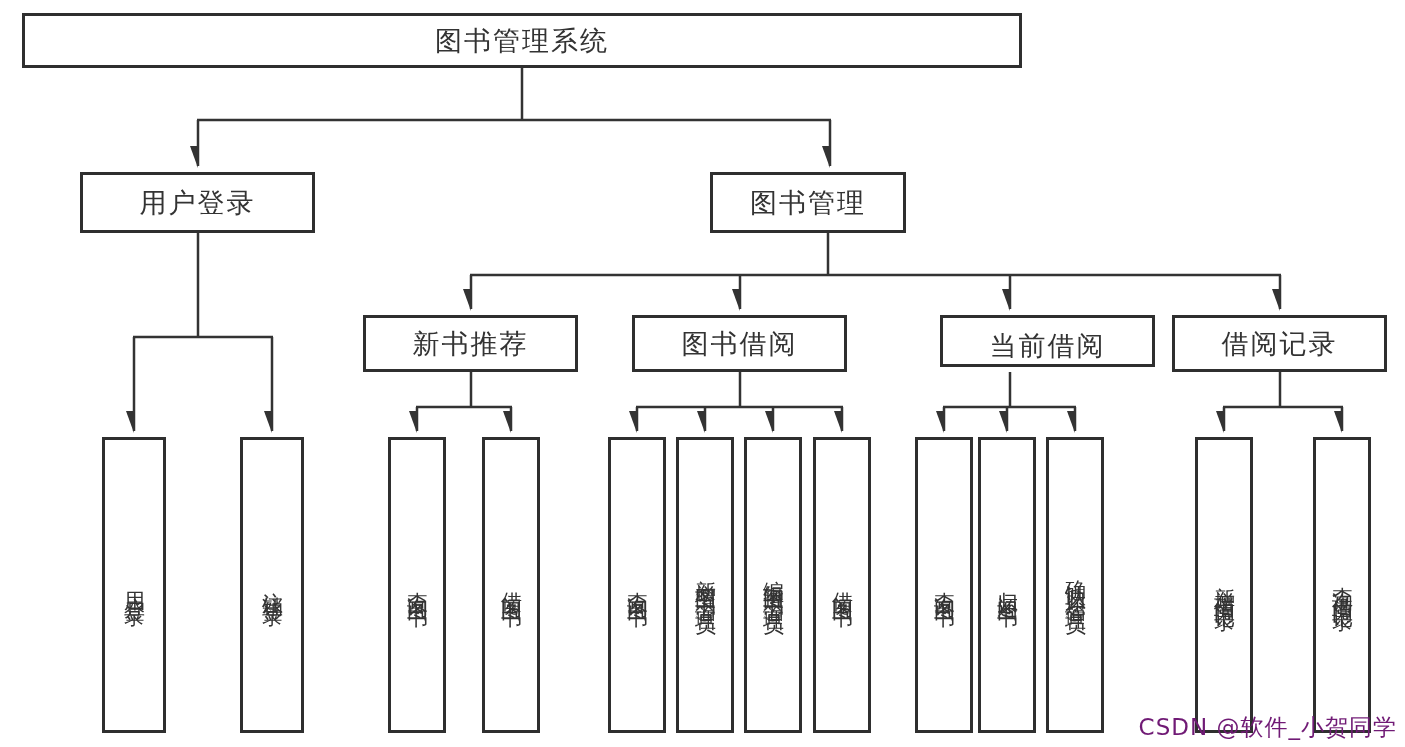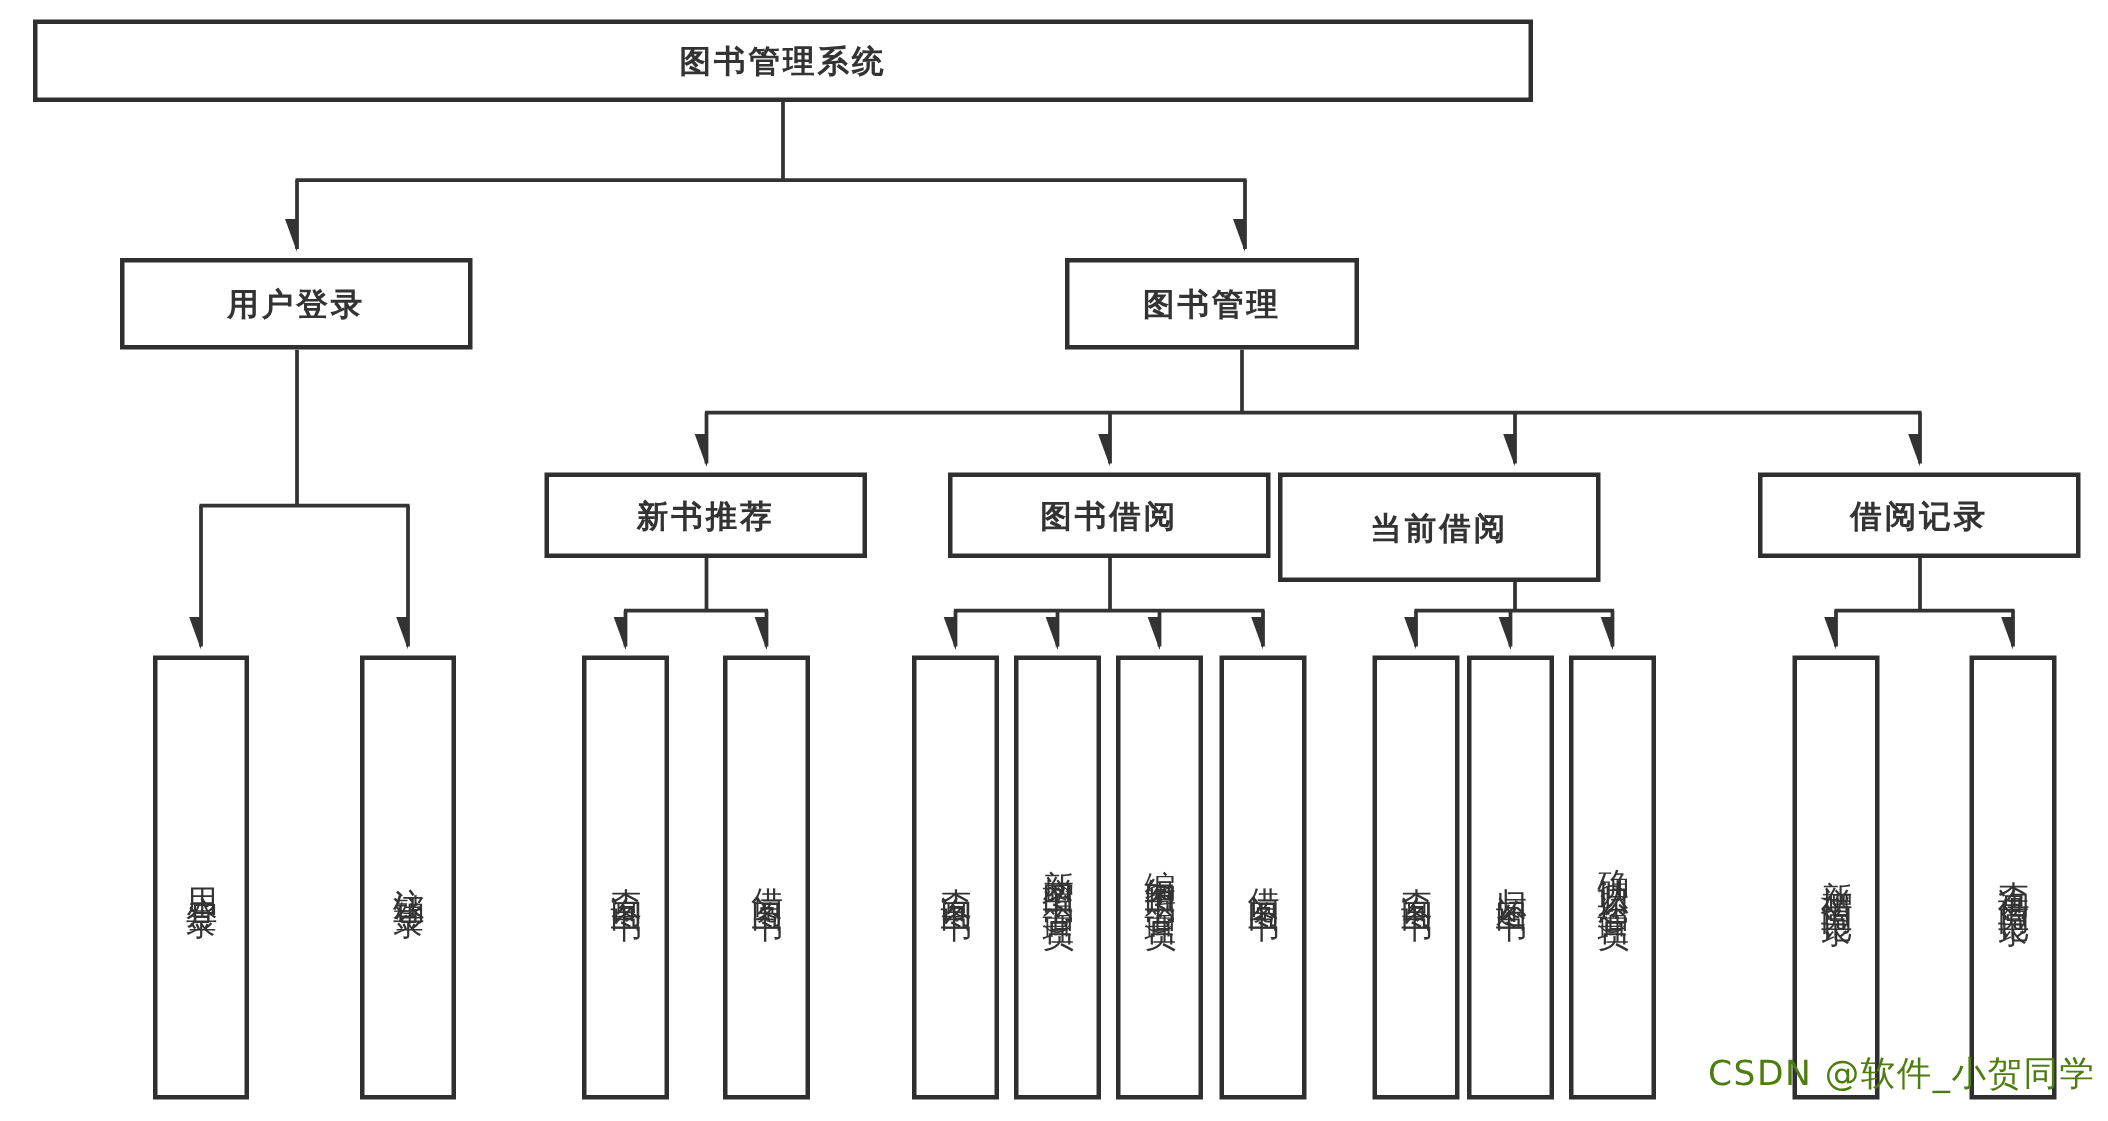--- a/index.html
+++ b/index.html
@@ -5,28 +5,28 @@
   html,body{margin:0;padding:0;background:#ffffff;}
   .canvas{
     position:relative;width:1405px;height:747px;background:#ffffff;
     font-family:"DejaVu Sans",sans-serif;color:#333333;overflow:hidden;
   }
   .connectors{position:absolute;left:0;top:0;width:1405px;height:747px;}
   .node{
     position:absolute;box-sizing:border-box;background:#ffffff;
     border:3px solid #2f2f2f;display:flex;align-items:center;justify-content:center;
   }
-  .hbox{font-size:21px;letter-spacing:2px;font-weight:bold;}
+  .hbox{font-size:27px;letter-spacing:2px;}
   .vbox span{
     writing-mode:vertical-lr;text-orientation:mixed;
     font-size:21px;letter-spacing:5px;line-height:1;white-space:nowrap;
   }
   .watermark{
-    position:absolute;right:8px;bottom:16px;
-    font-size:23px;color:#4d7c0f;letter-spacing:1px;z-index:5;
+    position:absolute;right:8px;bottom:4px;
+    font-size:23px;color:#701a75;letter-spacing:1px;z-index:5;
     font-family:"DejaVu Sans",sans-serif;
   }
 </style>
 </head>
 <body>
 
 <div class="canvas">
 
   <svg class="connectors" viewBox="0 0 1405 747" xmlns="http://www.w3.org/2000/svg">
     <defs>
@@ -88,21 +88,21 @@
   <div class="node hbox" style="left:710px;top:172px;width:196px;height:61px;">
     <span>图书管理</span>
   </div>
 
   <div class="node hbox" style="left:363px;top:315px;width:215px;height:57px;">
     <span>新书推荐</span>
   </div>
   <div class="node hbox" style="left:632px;top:315px;width:215px;height:57px;align-items:center;">
     <span>图书借阅</span>
   </div>
-  <div class="node hbox" style="left:852px;top:315px;width:215px;height:73px;">
+  <div class="node hbox" style="left:940px;top:315px;width:215px;height:52px;align-items:flex-end;">
     <span>当前借阅</span>
   </div>
   <div class="node hbox" style="left:1172px;top:315px;width:215px;height:57px;">
     <span>借阅记录</span>
   </div>
 
   <div class="node vbox" style="left:102px;top:437px;width:64px;height:296px;">
     <span>用户登录</span>
   </div>
   <div class="node vbox" style="left:240px;top:437px;width:64px;height:296px;">

